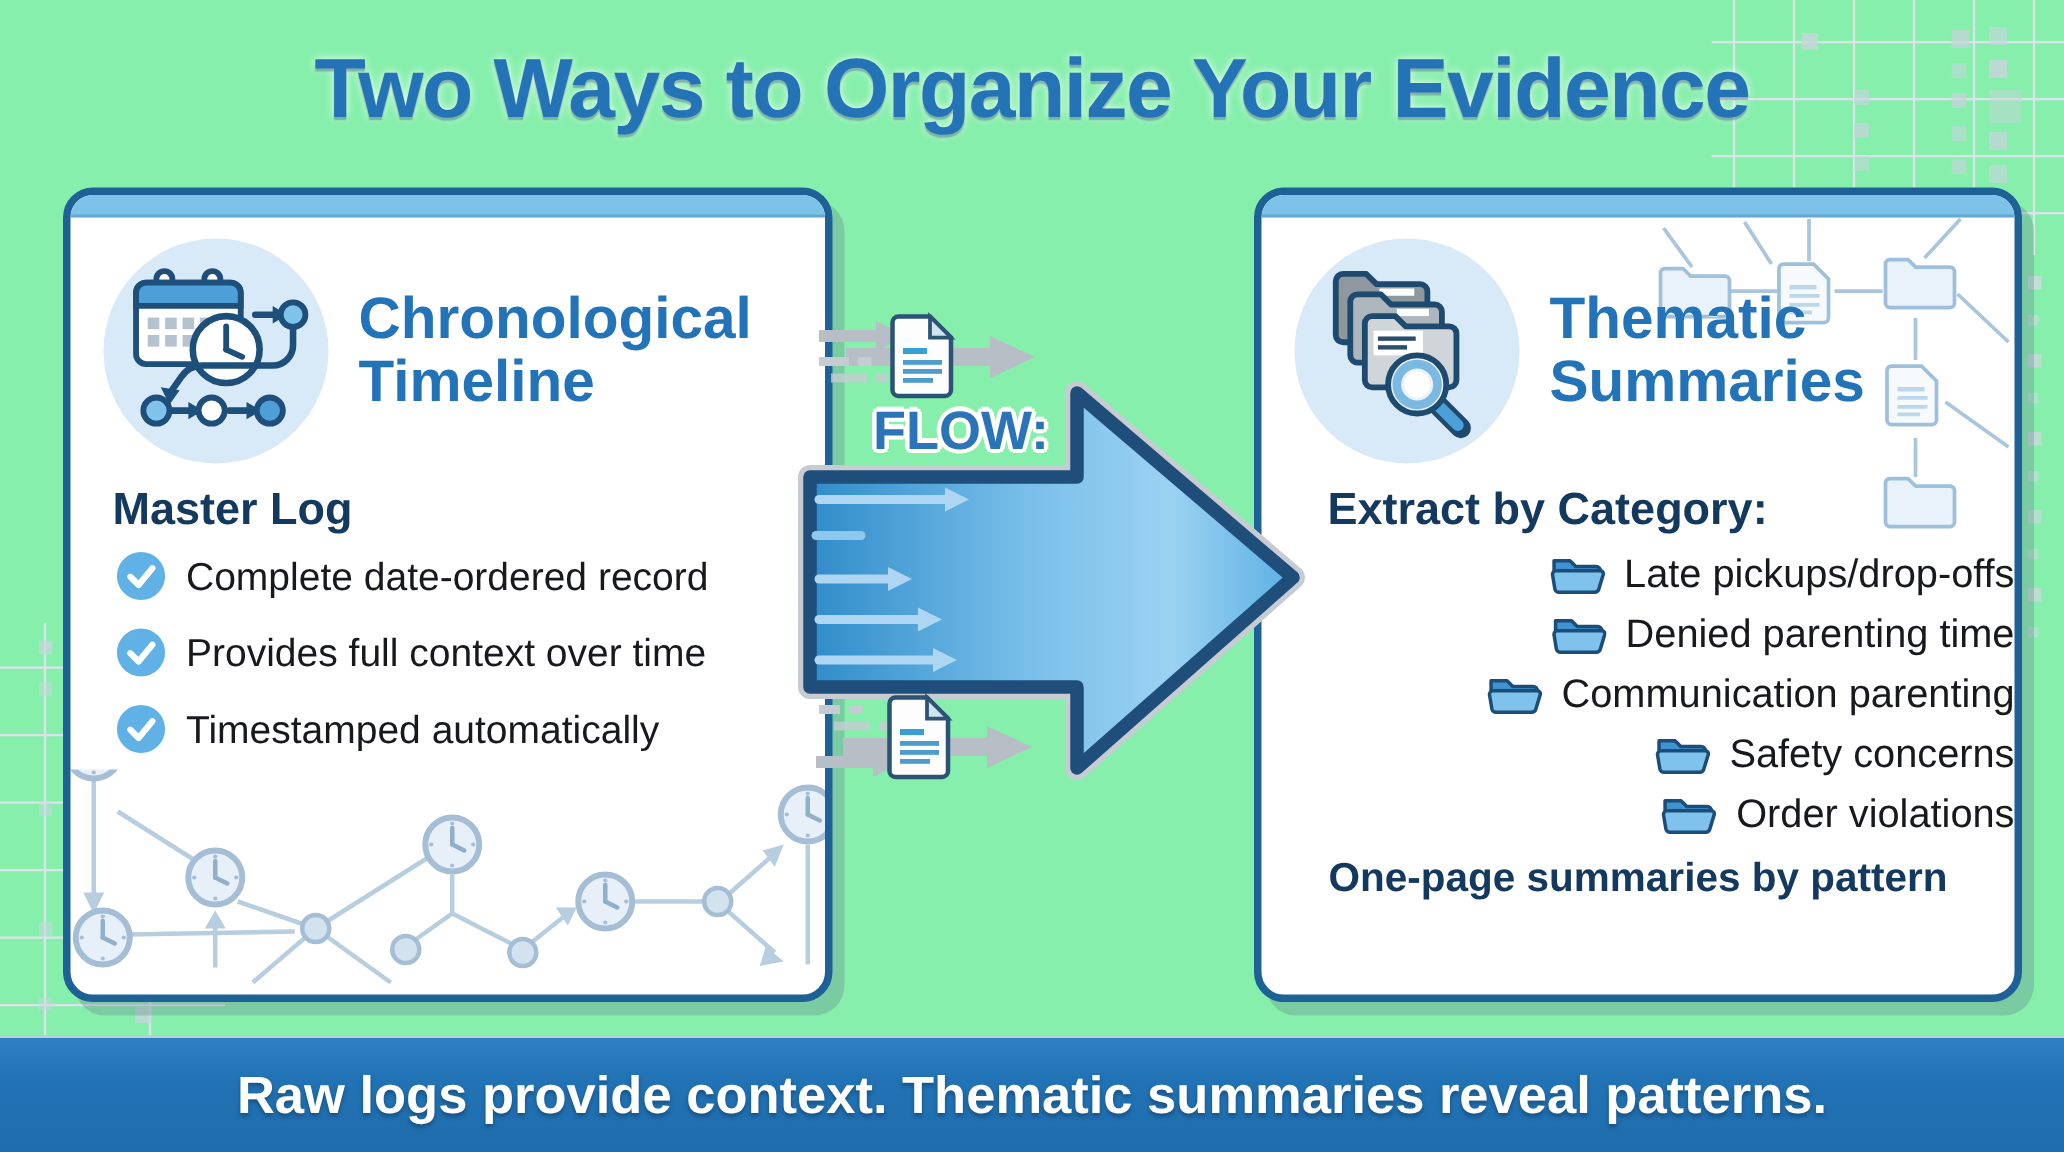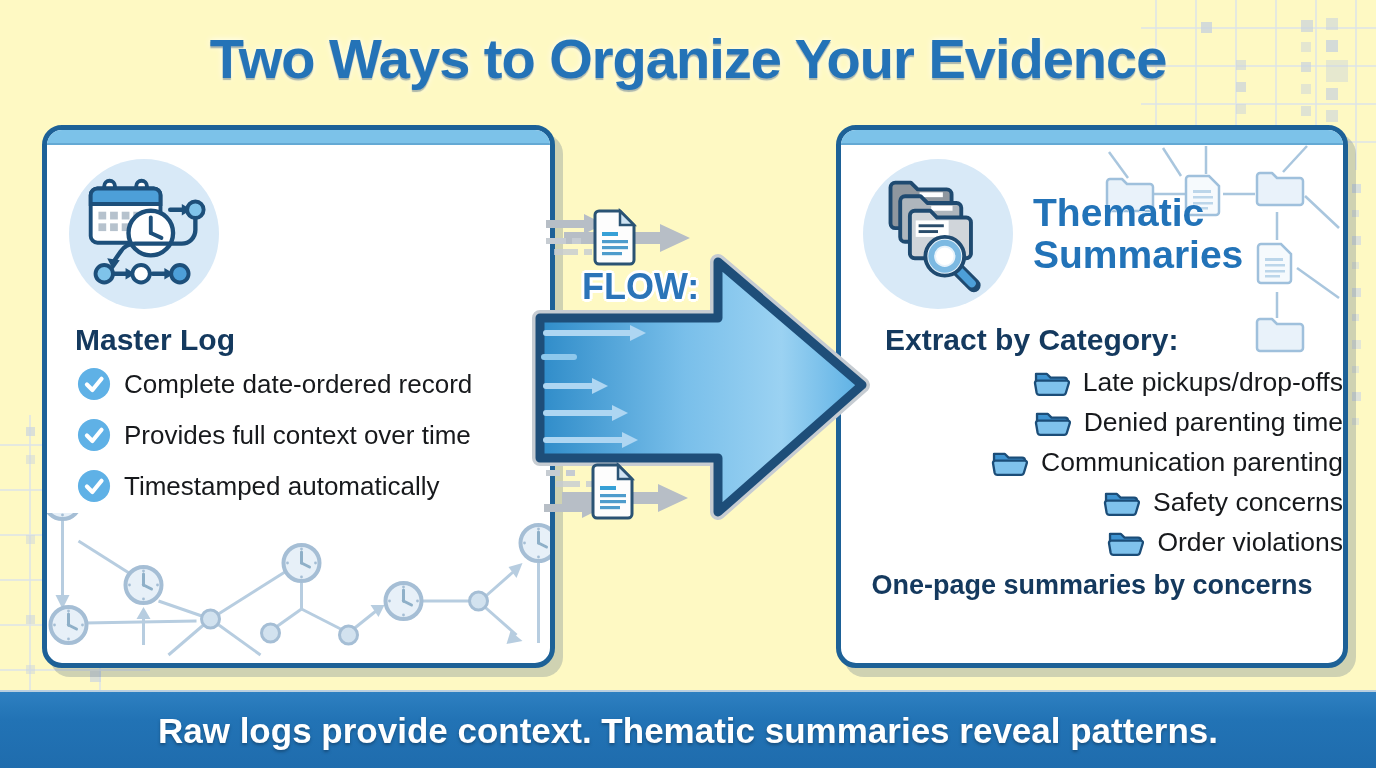--- a/index.html
+++ b/index.html
@@ -1,17 +1,17 @@
 <!DOCTYPE html>
 <html><head>
 <meta charset="utf-8">
 <style>
   html,body{margin:0;padding:0;}
   body{font-family:"Liberation Sans", sans-serif; background:#dfe3e8;}
-  #stage{position:relative;width:1376px;height:768px;background:#fef9c3;overflow:hidden;}
+  #stage{position:relative;width:1376px;height:768px;background:#86efac;overflow:hidden;}
 
   
   .bg-pattern{position:absolute;z-index:0;pointer-events:none;}
 
   
   #title{
     position:absolute;top:26px;left:0;width:100%;text-align:center;z-index:1;
     font-size:56px;font-weight:bold;letter-spacing:-1px;color:#2473b7;
     text-shadow:0 2px 1px rgba(21,58,94,.35), 0 0 6px rgba(255,255,255,.9);
   }
@@ -239,20 +239,21 @@
             <polygon points="46,100 46,112 56,106"></polygon>
             <polygon points="86,100 86,112 96,106"></polygon>
             <polygon points="40,92 27,90 33,102"></polygon>
           </g>
           <circle cx="118" cy="40" r="8.5" fill="#7fc3ea" stroke="#1d4f7a" stroke-width="4"></circle>
           <circle cx="24" cy="106" r="9" fill="#7fc3ea" stroke="#1d4f7a" stroke-width="4"></circle>
           <circle cx="62" cy="106" r="9" fill="#fff" stroke="#1d4f7a" stroke-width="4"></circle>
           <circle cx="102" cy="106" r="9" fill="#4d9fd8" stroke="#1d4f7a" stroke-width="4"></circle>
         </svg>
       </div>
+      <div class="panel-h2">Chronological Timeline</div>
     </div>
 
     <div class="panel-sub">Master Log</div>
 
     <ul class="feature-list">
       <li>
         <svg width="34" height="34" viewBox="0 0 36 36">
             <circle cx="18" cy="18" r="17" fill="#5fb1e6"></circle>
             <path d="M10.5 18.5 l5.8 5.8 L26 12.5" stroke="#fff" stroke-width="4.4" fill="none" stroke-linecap="round" stroke-linejoin="round"></path>
           </svg>
@@ -372,21 +373,21 @@
       </li>
       <li>
         <svg width="37" height="29" viewBox="0 0 38 30">
             <path d="M3 6 h11 l4 4 h14 a3 3 0 0 1 3 3 v3 H3 z" fill="#3e93d0" stroke="#1b4d78" stroke-width="2.4" stroke-linejoin="round"></path>
             <path d="M4.3 13 H35 a2 2 0 0 1 1.9 2.6 l-3 10 a3 3 0 0 1 -2.9 2.2 H6.5 a3 3 0 0 1 -2.9 -2.2 L2 16 a2.4 2.4 0 0 1 2.3 -3 z" fill="#7fc2ec" stroke="#1b4d78" stroke-width="2.4" stroke-linejoin="round"></path>
           </svg>
         <span class="li-text">Order violations</span>
       </li>
     </ul>
 
-    <div class="panel-footer">One-page summaries by concerns</div>
+    <div class="panel-footer">One-page summaries by pattern</div>
   </div>
 
   <div id="flow-zone">
 
     <svg class="doc-cluster" id="doc-cluster-top" width="170" height="64" viewBox="0 0 170 64">
       <path d="M20 24 h96 v-8 l30 14 -30 14 v-8 H20 z" fill="#b7bec6"></path>
       <path d="M2 12 h38 v-6 l20 10 -20 10 v-6 H2 z" fill="#b7bec6"></path>
       <g fill="#c6ccd2">
           <rect x="2" y="30" width="20" height="6"></rect>
           <rect x="28" y="30" width="9" height="6"></rect>

